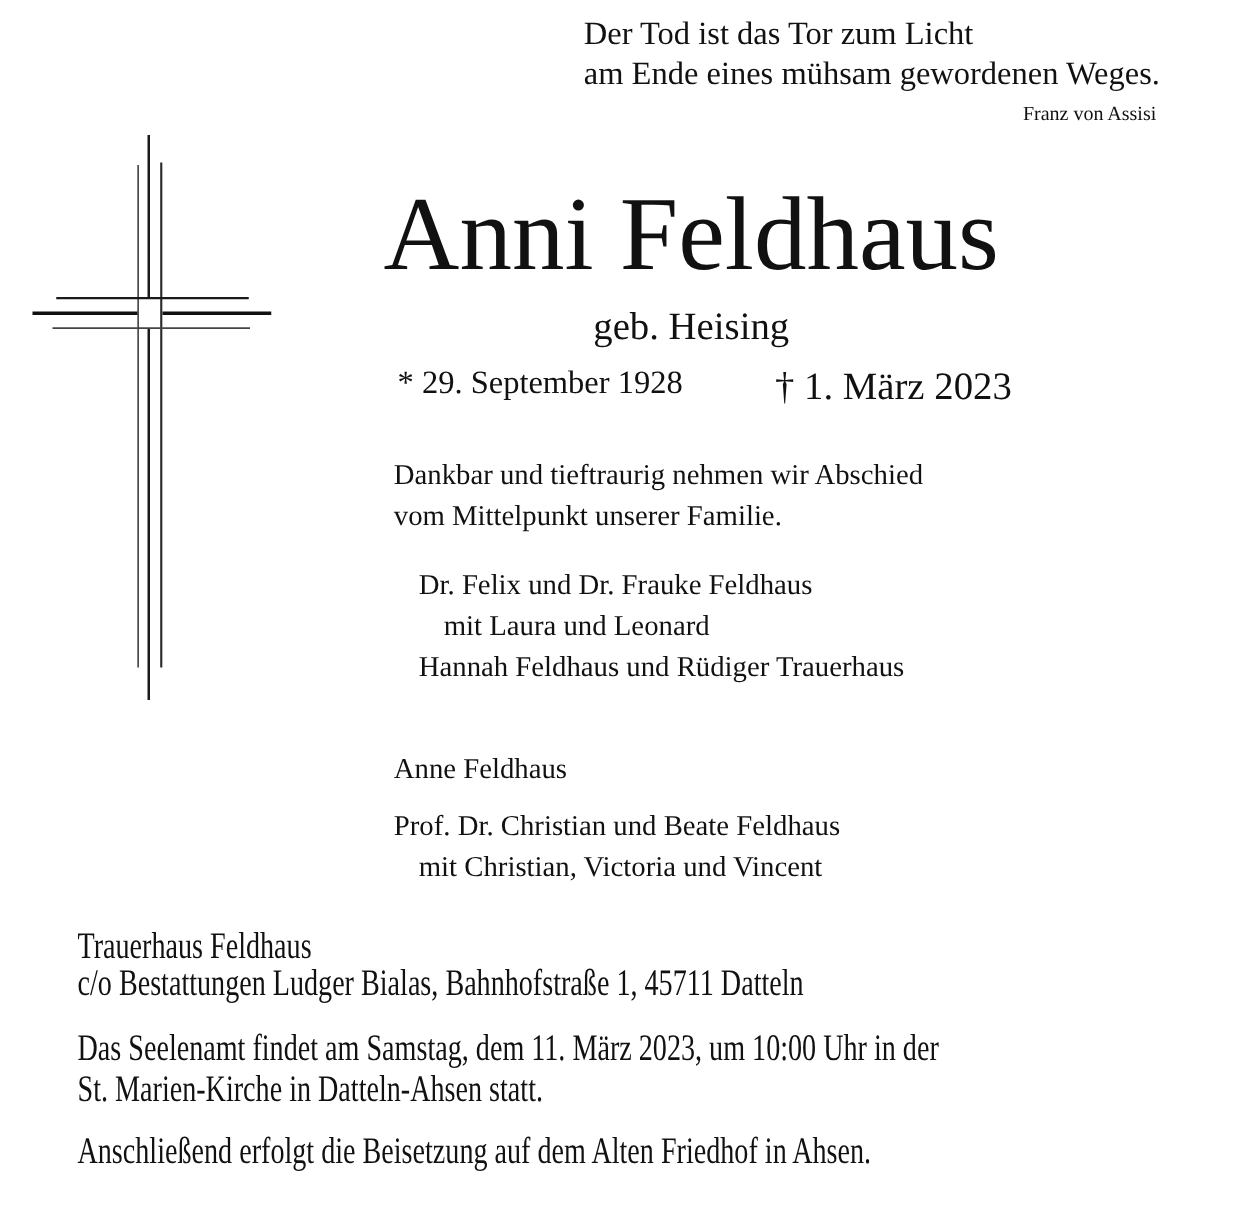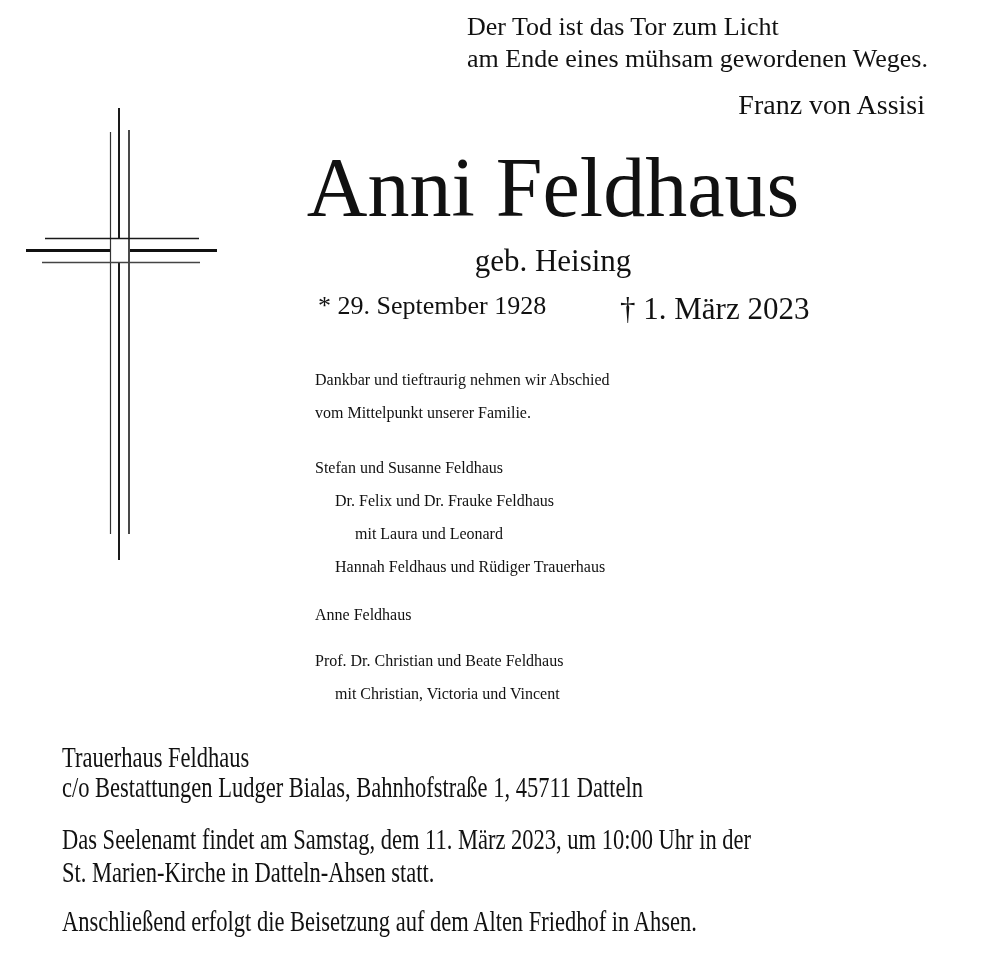--- a/index.html
+++ b/index.html
@@ -20,23 +20,23 @@
     left: 467px;
     top: 11px;
     width: 466px;
   }
   .quote-line {
     font-size: 26px;
     line-height: 32px;
     white-space: nowrap;
   }
   .quote-attr {
-    margin-top: 18px;
+    margin-top: 5px;
     padding-right: 8px;
-    font-size: 28px;
+    font-size: 16px;
     line-height: 24px;
     text-align: right;
   }
 
   
   .cross {
     position: absolute;
     left: 20px;
     top: 100px;
     width: 210px;
@@ -64,21 +64,21 @@
     text-align: center;
   }
   .dates { position: absolute; left: 0; top: 292px; width: 836px; height: 34px; }
   .date-birth { position: absolute; left: 318px; font-size: 26px; line-height: 1.1; white-space: nowrap; }
   .date-death { position: absolute; left: 620px; font-size: 31px; line-height: 1.1; white-space: nowrap; }
 
   
   .para {
     position: absolute;
     left: 315px;
-    font-size: 16px;
+    font-size: 23px;
     line-height: 33px;
   }
   .b-line { white-space: nowrap; }
   .ind-0 { padding-left: 0; }
   .ind-1 { padding-left: 20px; }
   .ind-2 { padding-left: 40px; }
   .p-intro   { top: 363px; }
   .p-group1  { top: 451px; }
   .p-group2  { top: 598px; }
   .p-group3  { top: 644px; }
@@ -128,21 +128,20 @@
     <span class="date-birth">* 29. September 1928</span>
     <span class="date-death">† 1. März 2023</span>
   </div>
 
   <div class="para p-intro">
     <div class="b-line ind-0">Dankbar und tieftraurig nehmen wir Abschied</div>
     <div class="b-line ind-0">vom Mittelpunkt unserer Familie.</div>
   </div>
 
   <div class="para p-group1">
-    <div class="b-line ind-0">Stefan und Susanne Feldhaus</div>
     <div class="b-line ind-1">Dr. Felix und Dr. Frauke Feldhaus</div>
     <div class="b-line ind-2">mit Laura und Leonard</div>
     <div class="b-line ind-1">Hannah Feldhaus und Rüdiger Trauerhaus</div>
   </div>
 
   <div class="para p-group2">
     <div class="b-line ind-0">Anne Feldhaus</div>
   </div>
 
   <div class="para p-group3">

